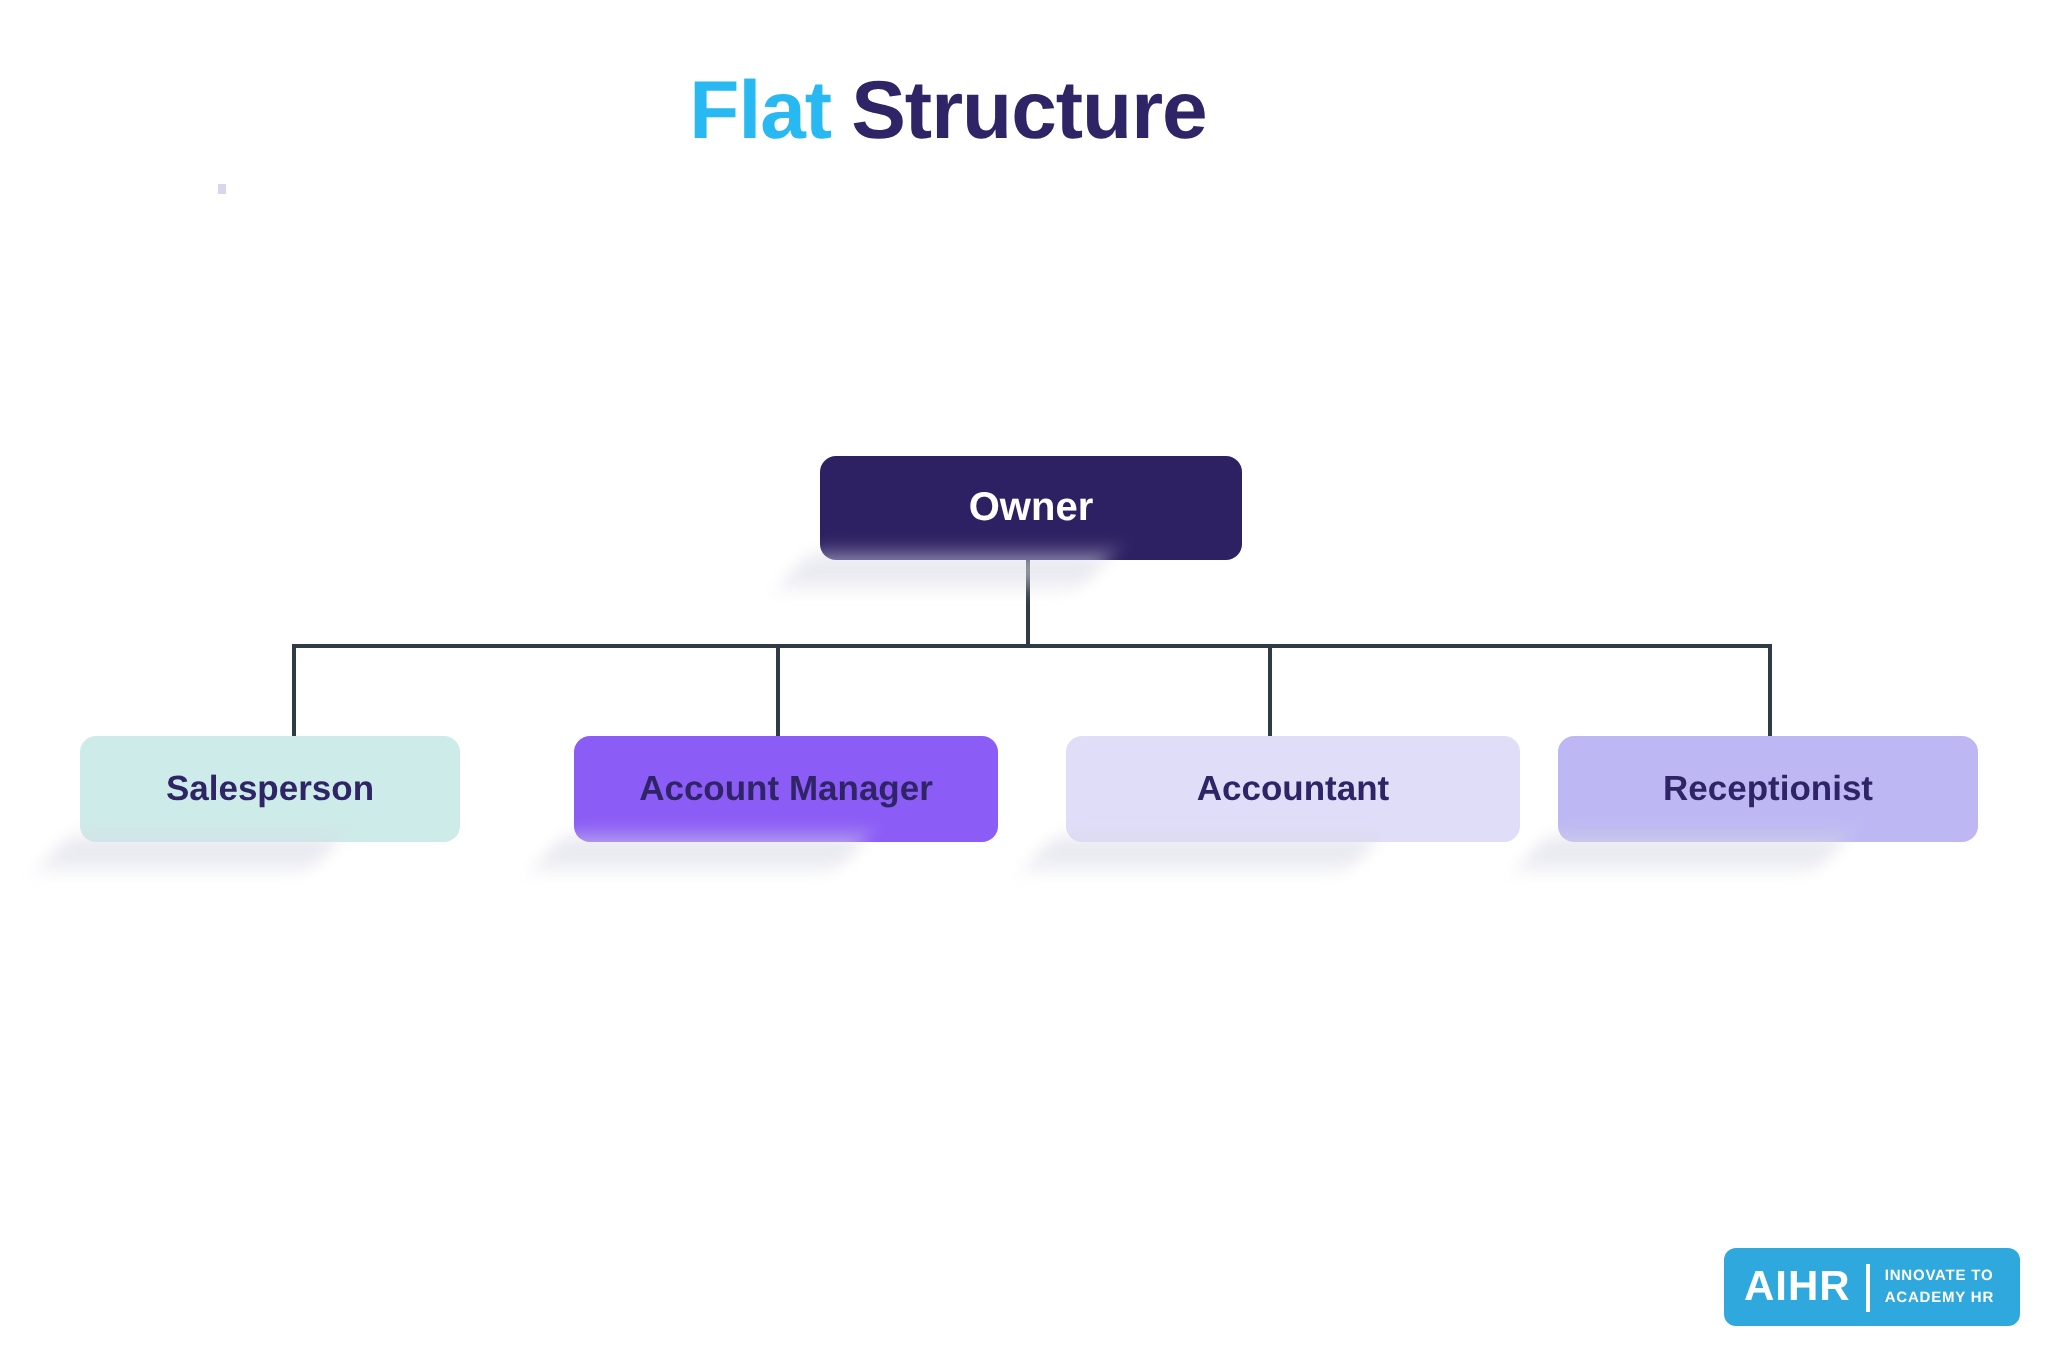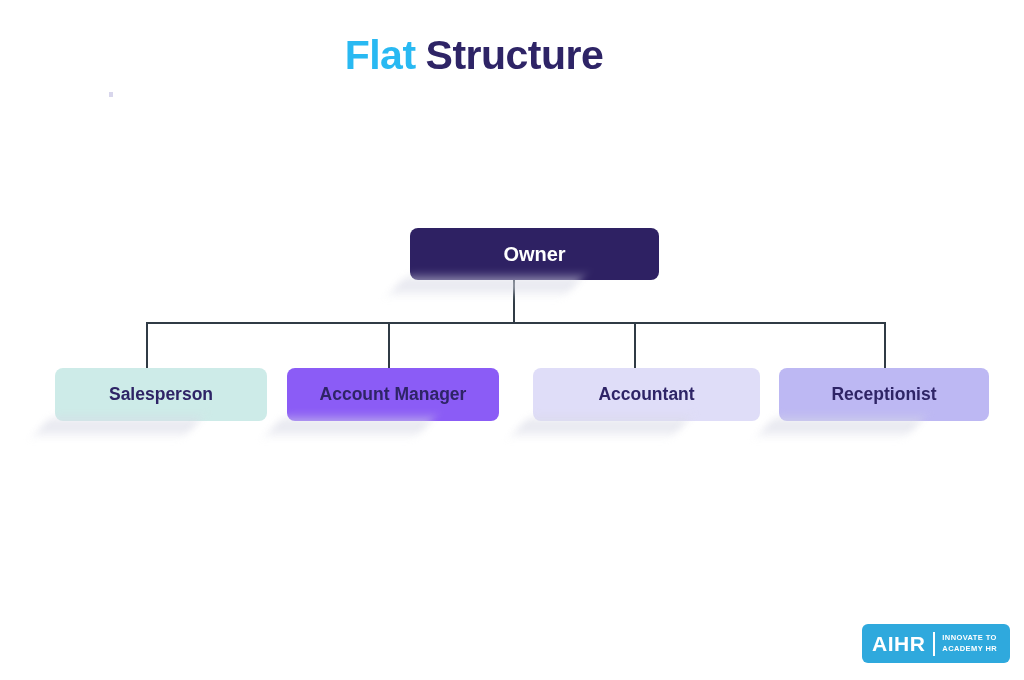--- a/index.html
+++ b/index.html
@@ -30,25 +30,25 @@
     display: flex; align-items: center; justify-content: center;
     border-radius: 8px; font-weight: 700;
   }
   .node::before {
     content: ""; position: absolute; z-index: -1;
     left: -13px; bottom: -13px; width: 72%; height: 16px;
     background: #d9dae6; opacity: 0.6; filter: blur(5px);
     transform: skewX(-38deg);
   }
   .node.root {
-    left: 410px; top: 228px; width: 249px; height: 52px;
+    left: 410px; top: 228px; width: 211px; height: 52px;
     color: #ffffff; font-size: 20px;
   }
   .node.child { top: 368px; height: 53px; color: #2e2466; font-size: 17.5px; }
-  .node.c0 { left: 55px;  width: 212px; }
+  .node.c0 { left: 40px;  width: 190px; }
   .node.c1 { left: 287px; width: 212px; }
   .node.c2 { left: 533px; width: 227px; }
   .node.c3 { left: 779px; width: 210px; }
 
   
   .logo {
     position: absolute; left: 862px; top: 624px; width: 148px; height: 39px;
     border-radius: 6px; z-index: 1;
     display: flex; align-items: center; padding: 12px 10px;
   }

